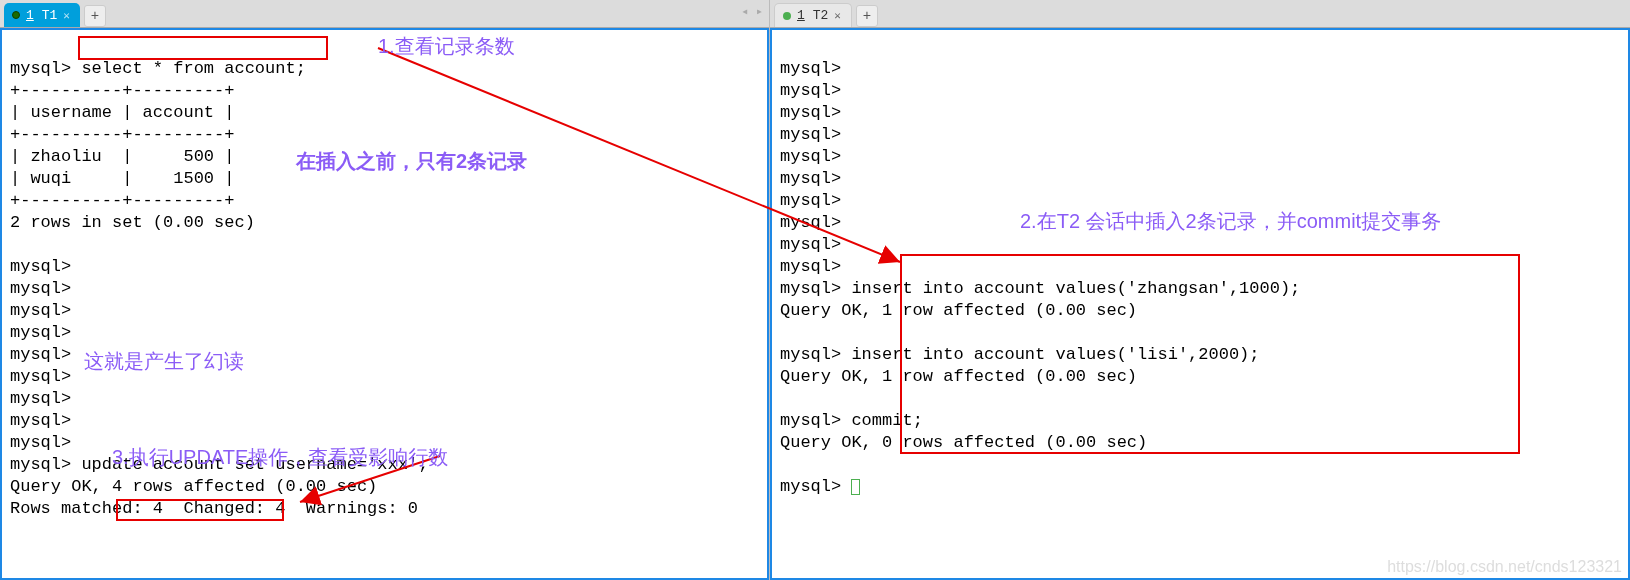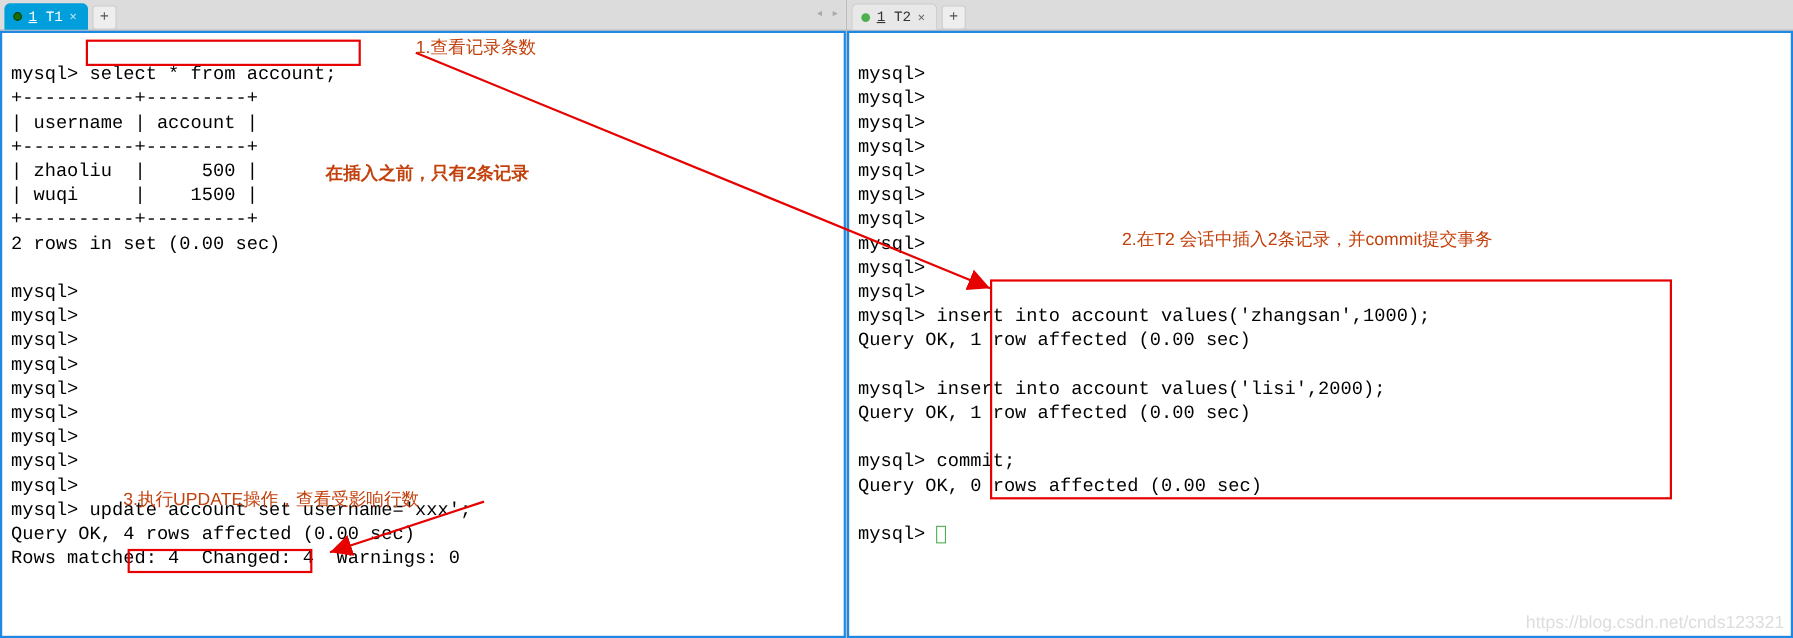--- a/index.html
+++ b/index.html
@@ -92,23 +92,23 @@
   }
   .pane-right .terminal { border-color: #1e88e5; }
   .cursor {
     display: inline-block;
     width: 9px; height: 16px;
     border: 1px solid #4caf50;
     vertical-align: middle;
   }
   .annot {
     position: absolute;
-    color: #c2410c;
+    color: #8b5cf6;
     font-family: "Microsoft YaHei", Arial, sans-serif;
-    font-size: 16px;
+    font-size: 20px;
     pointer-events: none;
     z-index: 20;
   }
   .redbox {
     position: absolute;
     border: 2px solid #e60000;
     pointer-events: none;
     z-index: 15;
   }
   svg.overlay {
@@ -203,20 +203,21 @@
 
 </div>
 
 <div class="redbox" style="left:78px; top:36px; width:250px; height:24px;"></div>
 <div class="redbox" style="left:116px; top:499px; width:168px; height:22px;"></div>
 <div class="redbox" style="left:900px; top:254px; width:620px; height:200px;"></div>
 
 <div class="annot" style="left:378px; top:33px;">1.查看记录条数</div>
 <div class="annot" style="left:296px; top:148px;font-weight:bold;">在插入之前，只有2条记录</div>
 <div class="annot" style="left:84px; top:350px; line-height:22px;">
+  <div>这就是产生了幻读</div>
 </div>
 <div class="annot" style="left:112px; top:444px;">3.执行UPDATE操作，查看受影响行数</div>
 <div class="annot" style="left:1020px; top:208px;">2.在T2 会话中插入2条记录，并commit提交事务</div>
 
 <svg class="overlay">
   <defs>
     <marker id="ah" markerWidth="12" markerHeight="12" refX="10" refY="5" orient="auto">
       <path d="M0,0 L10,5 L0,10 Z" fill="#e60000"></path>
     </marker>
   </defs>

